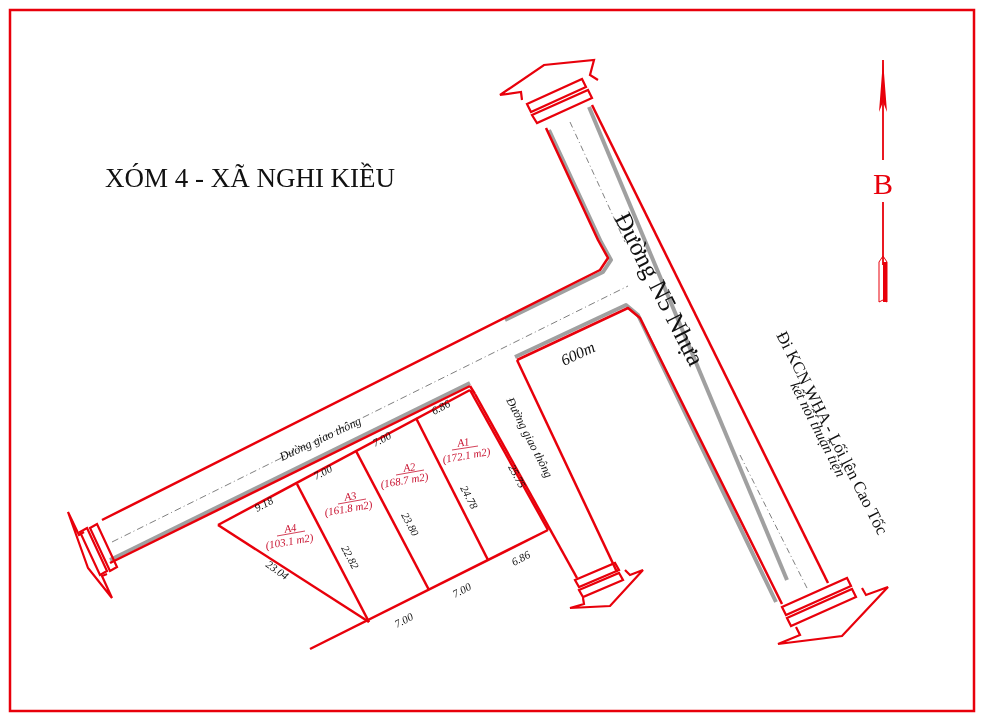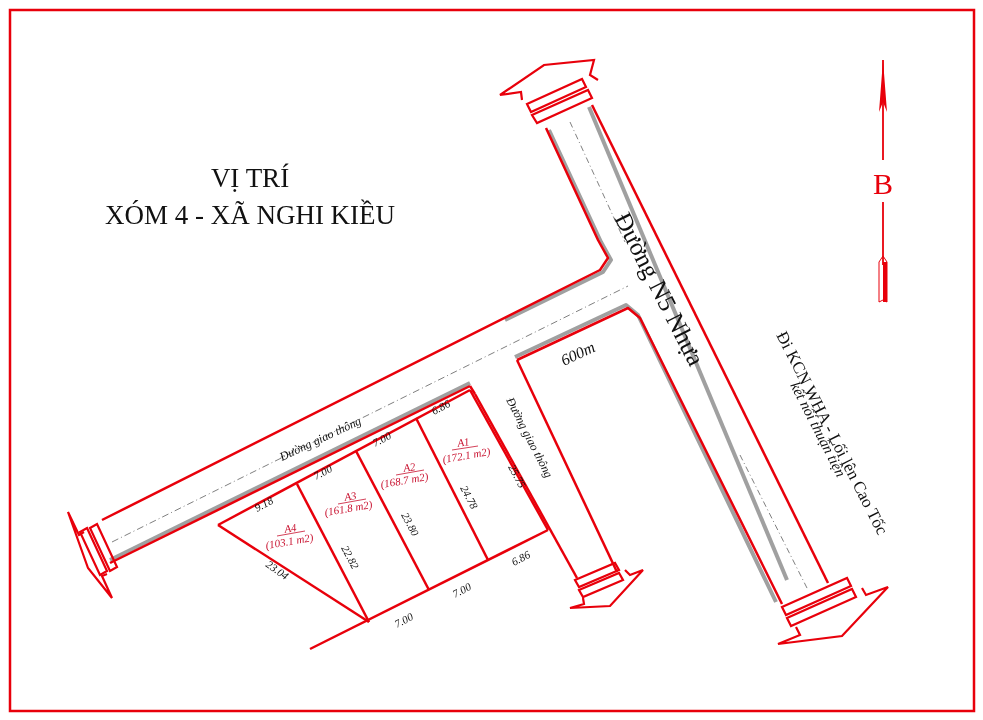--- a/index.html
+++ b/index.html
@@ -130,15 +130,14 @@
     <line x1="883" y1="60" x2="883" y2="160" stroke="#e8000b" stroke-width="1.8"></line>
     <polygon points="883,60 879,112 883,102 887,112" fill="#e8000b"></polygon>
     <line x1="883" y1="202" x2="883" y2="265" stroke="#e8000b" stroke-width="1.8"></line>
     <polygon points="879,262 883,256 887,262 887,302 883,300 879,302" fill="none" stroke="#e8000b" stroke-width="1"></polygon>
     <rect x="883" y="262" width="4" height="40" fill="#e8000b"></rect>
     <text x="883" y="194" text-anchor="middle" font-size="30" fill="#e8000b" class="lbl" id="north-text">B</text>
   </g>
 </svg>
 
 <div class="title-block">
-  <div>VỊ TRÍ</div>
   <div>XÓM 4 - XÃ NGHI KIỀU</div>
 </div>
 
 </body></html>

